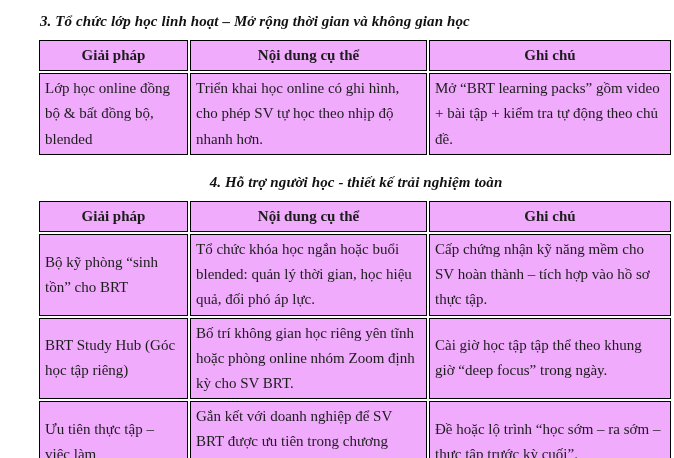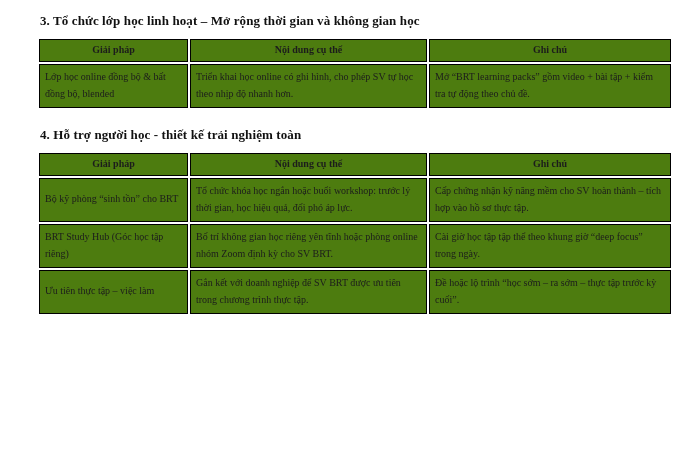--- a/index.html
+++ b/index.html
@@ -12,40 +12,42 @@
     height: 458px;
     overflow: hidden;
     font-family: "Liberation Serif", "DejaVu Serif", serif;
     color: #1c1c1c;
   }
   .doc {
     padding: 13px 0 0 37px;
     width: 635px;
   }
   h3.sec-heading {
-    font-size: 13px;
+    font-size: 15px;
     font-weight: bold;
     margin: 0 0 8px 3px;
     letter-spacing: 0.1px;
     color: #111;
+    font-style: italic;
   }
   section.sec-4 h3.sec-heading {
     margin-top: 17px;
+    text-align: center;
   }
   table.doc-table {
     width: 634px;
     table-layout: fixed;
     border-collapse: separate;
     border-spacing: 2px;
   }
   table.doc-table th,
   table.doc-table td {
     border: 1px solid #000;
-    background: #4d7c0f;
-    font-size: 10px;
+    background: #f0abfc;
+    font-size: 15px;
     line-height: 1.68;
     vertical-align: middle;
     overflow: hidden;
   }
   table.doc-table th {
     font-weight: bold;
     text-align: center;
     padding: 2px 4px;
     height: 15px;
   }
@@ -96,21 +98,21 @@
       <thead>
         <tr>
           <th>Giải pháp</th>
           <th>Nội dung cụ thể</th>
           <th>Ghi chú</th>
         </tr>
       </thead>
       <tbody>
         <tr>
           <td>Bộ kỹ phòng “sinh tồn” cho BRT</td>
-          <td>Tổ chức khóa học ngắn hoặc buổi workshop: trước lý thời gian, học hiệu quả, đối phó áp lực.</td>
+          <td>Tổ chức khóa học ngắn hoặc buổi blended: quản lý thời gian, học hiệu quả, đối phó áp lực.</td>
           <td>Cấp chứng nhận kỹ năng mềm cho SV hoàn thành – tích hợp vào hồ sơ thực tập.</td>
         </tr>
         <tr>
           <td>BRT Study Hub (Góc học tập riêng)</td>
           <td>Bố trí không gian học riêng yên tĩnh hoặc phòng online nhóm Zoom định kỳ cho SV BRT.</td>
           <td>Cài giờ học tập tập thể theo khung giờ “deep focus” trong ngày.</td>
         </tr>
         <tr>
           <td>Ưu tiên thực tập – việc làm</td>
           <td>Gắn kết với doanh nghiệp để SV BRT được ưu tiên trong chương trình thực tập.</td>

